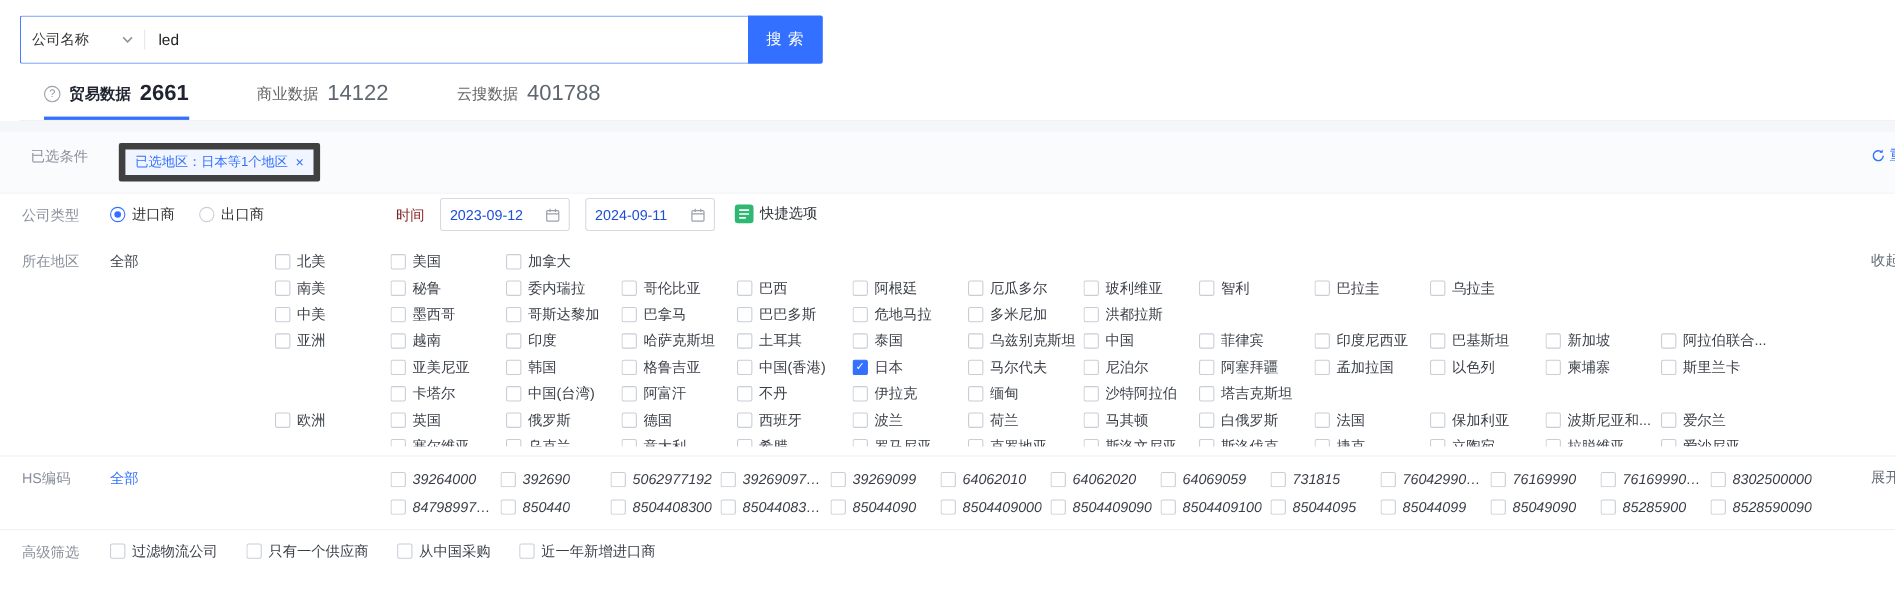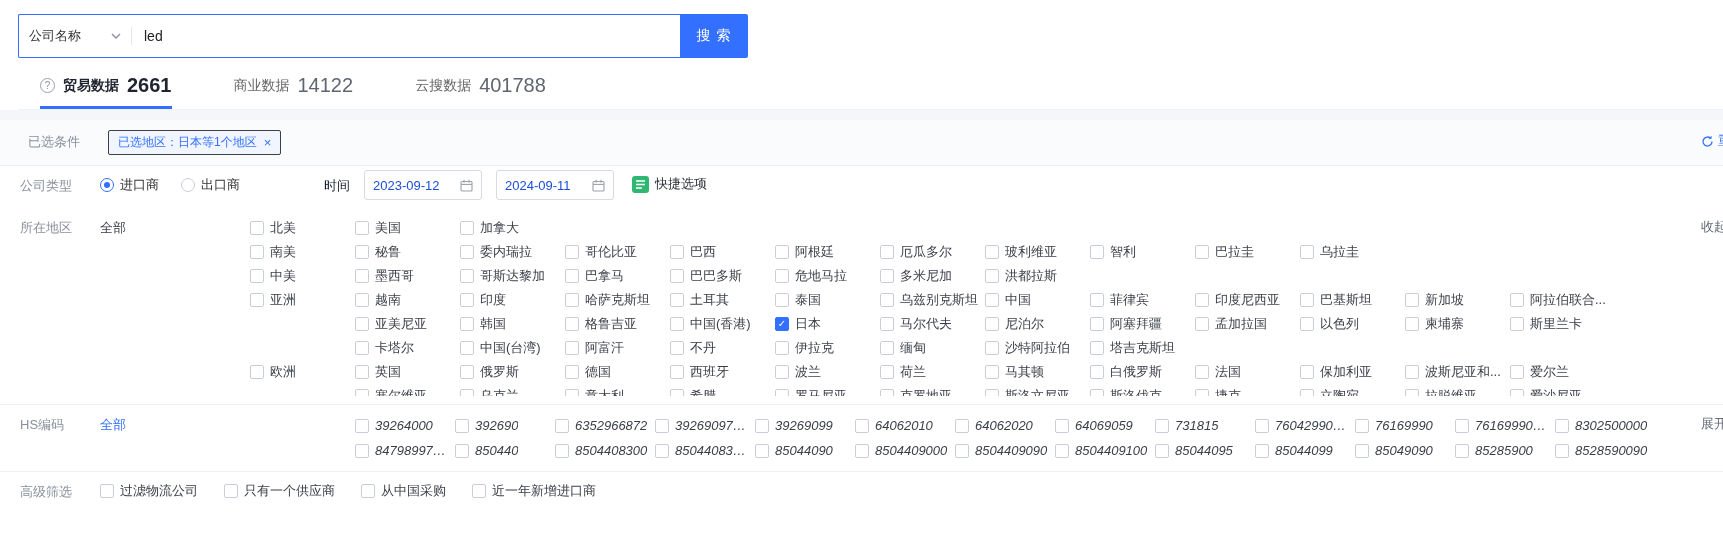--- a/index.html
+++ b/index.html
@@ -36,38 +36,38 @@
 
   
   .panel { background: #fff; }
   .panel-title { font-weight: bold; font-size: 14px; color: #23262e; padding: 15px 0 11px 20px; }
 
   .filter-row { display: flex; align-items: flex-start; padding: 8px 0; position: relative; }
   .row-label { flex: 0 0 80px; margin-left: 20px; color: #8a909b; padding-top: 3px; }
   .divider-h { height: 1px; background: #eef0f4; width: 1723px; }
 
   .selected-row { background: #fafbfd; padding: 10px 8px; }
-  .tag { display: inline-flex; align-items: center; gap: 7px; border: 1px solid #404040;
+  .tag { display: inline-flex; align-items: center; gap: 7px; border: 6px solid #404040;
     background: #f0f5ff; color: #3370ff; font-size: 12px; padding: 3px 9px; border-radius: 2px;
     cursor: pointer; }
   .tag-x { color: #3370ff; font-size: 13px; cursor: pointer; }
 
   .row-side { position: absolute; left: 1701px; top: 12px; display: flex; align-items: center;
     gap: 4px; white-space: nowrap; cursor: pointer; }
   .reset { color: #3370ff; }
   .collapse, .expand { color: #646c77; top: 10px; }
 
   .radio { display: flex; align-items: center; gap: 6px; margin-right: 22px; cursor: pointer;
     padding-top: 2px; }
   .dot { width: 14px; height: 14px; border-radius: 50%; border: 1px solid #c9ced6; position: relative;
     background: #fff; flex: 0 0 14px; }
   .radio.selected .dot { border-color: #3370ff; }
   .radio.selected .dot::after { content: ""; position: absolute; inset: 3px; background: #3370ff;
     border-radius: 50%; }
-  .time-label { color: #0f172a; margin-left: 62px; padding-top: 3px; }
+  .time-label { color: #7f1d1d; margin-left: 98px; padding-top: 3px; }
   .date { display: flex; align-items: center; justify-content: space-between; width: 118px;
     height: 30px; border: 1px solid #d6dae1; border-radius: 3px; padding: 0 8px; color: #1d4ed8;
     margin-left: 14px; margin-top: -4px; cursor: pointer; background: #fff; }
   .quick { display: flex; align-items: center; gap: 6px; margin-left: 18px; cursor: pointer;
     color: #2b2f36; padding-top: 1px; }
   .quick-ic { width: 17px; height: 17px; border-radius: 3px; background: #2eb872; display: inline-flex;
     align-items: center; justify-content: center; }
 
   .all-cell { flex: 0 0 150px; color: #3a3f47; padding-top: 3px; cursor: pointer; }
   .all-cell.blue { color: #3370ff; }
@@ -551,21 +551,21 @@
             <div class="cb-item">
               <span class="cb"></span>
               <span class="cb-label">39264000</span>
             </div>
             <div class="cb-item">
               <span class="cb"></span>
               <span class="cb-label">392690</span>
             </div>
             <div class="cb-item">
               <span class="cb"></span>
-              <span class="cb-label">6352966872</span>
+              <span class="cb-label">5062977192</span>
             </div>
             <div class="cb-item">
               <span class="cb"></span>
               <span class="cb-label">392690979...</span>
             </div>
             <div class="cb-item">
               <span class="cb"></span>
               <span class="cb-label">39269099</span>
             </div>
             <div class="cb-item">

